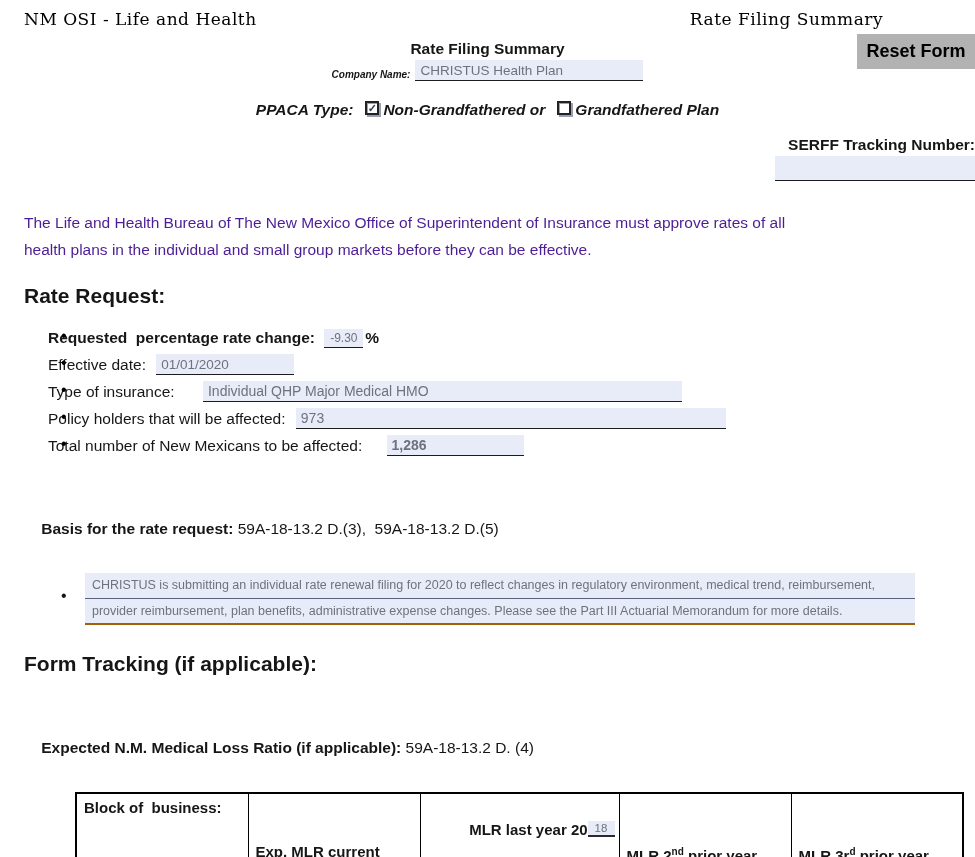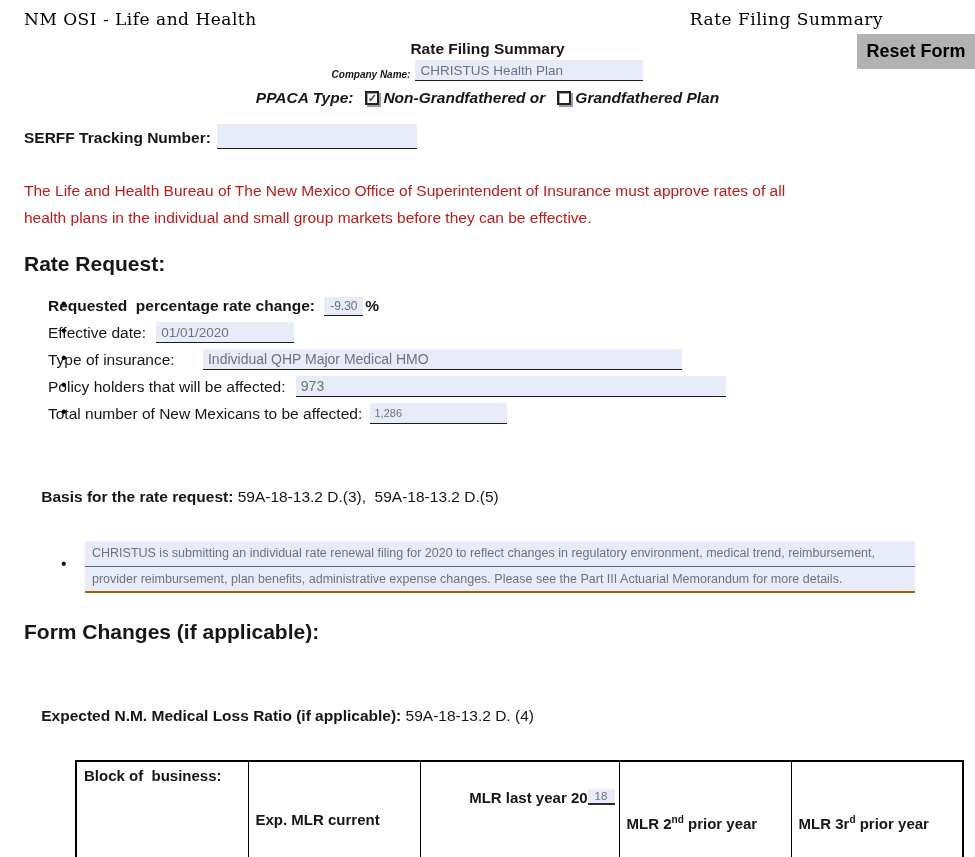--- a/index.html
+++ b/index.html
@@ -17,44 +17,44 @@
     display:flex; align-items:center; justify-content:center; cursor:pointer; border:none;
   }
   .doc-title { text-align:center; font-weight:bold; font-size:15.5px; margin-top:11px; }
   .company-row { display:flex; justify-content:center; align-items:flex-end; margin-top:2px; }
   .company-row .lbl { font-weight:bold; font-style:italic; font-size:10px; padding-bottom:1px; }
   .field {
     background:#e8ecf8; color:#6e727e; border-bottom:1.5px solid #1c1c1c;
     font-size:13.5px; display:flex; align-items:center; padding:0 5px; height:21px;
   }
   .company-field { width:228px; margin-left:5px; }
-  .ppaca-row { display:flex; justify-content:center; align-items:center; margin-top:8px;
+  .ppaca-row { display:flex; justify-content:center; align-items:flex-start; margin-top:20px;
     font-weight:bold; font-style:italic; font-size:15.5px; }
   .checkbox {
     width:14px; height:14px; border:2px solid #222; background:#fff;
     box-shadow: inset 1px 1px 0 #9aa0b0, 2px 2px 0 #9aa0b0;
     margin:0 4px 0 12px; display:inline-flex; align-items:center; justify-content:center;
     font-style:normal; font-weight:bold; font-size:11px; color:#3a3f55; line-height:1; cursor:pointer;
   }
-  .serff-row { display:flex; align-items:flex-end; margin:17px 0 0 24px; }
+  .serff-row { display:flex; align-items:flex-end; margin:17px 0 0 24px;flex-direction:column; }
   .serff-row .lbl { font-weight:bold; font-size:15.5px; padding-bottom:2px; }
   .serff-field { width:200px; margin-left:6px; height:25px; }
-  .intro { margin:28px 0 0 24px; font-size:15.5px; line-height:27px; color:#b91c1c; }
+  .intro { margin:28px 0 0 24px; font-size:15.5px; line-height:27px; color:#4c1d95; }
   .section-h { margin-left:24px; font-weight:bold; font-size:21px; }
   .h-rate { margin-top:21px; }
   .bullets { list-style:none; margin-top:13px; }
   .bullets li { position:relative; padding-left:48px; height:27px; display:flex; align-items:flex-end; font-size:15.5px; }
   .bullets li::before { content:"\2022"; position:absolute; left:61px; bottom:3px; font-size:16px; color:#000; }
   .bullets .lbl { white-space:pre; padding-bottom:1px; }
   .bullets .lbl.b { font-weight:bold; }
   .f-rate   { width:39px;  margin-left:5px; font-size:12px; justify-content:center; height:19px; }
   .f-date   { width:138px; margin-left:6px; }
   .f-type   { width:479px; margin-left:24px; font-size:14px; }
   .f-policy { width:430px; margin-left:6px; font-size:14px; }
-  .f-total  { width:137px; margin-left:3px; font-size:11px; }
+  .f-total  { width:137px; margin-left:20px; font-size:14px;font-weight:bold; }
   .pct { font-weight:bold; margin-left:2px; padding-bottom:1px; }
   .basis-row { margin:46px 0 0 24px; font-size:15.5px; white-space:pre-wrap; }
   .basis-row .b { font-weight:bold; }
   .comment-block { position:relative; margin:17px 0 0 85px; width:830px; }
   .comment-block::before { content:"\2022"; position:absolute; left:-24px; top:14px; font-size:16px; }
   .comment-line { background:#e8ecf8; color:#6e727e; font-size:12.5px; height:26px; line-height:25px;
     padding:0 7px; border-bottom:1px solid #59607a; overflow:hidden; white-space:nowrap; cursor:text; }
   .comment-line.last { border-bottom:2px solid #a16207; }
   .h-form { margin-top:27px; }
   .expected-row { margin:45px 0 0 24px; font-size:15.5px; white-space:pre-wrap; }
@@ -134,21 +134,21 @@
 
   <div class="basis-row">
     <span class="b">Basis for the rate request: </span><span>59A-18-13.2 D.(3),  59A-18-13.2 D.(5)</span>
   </div>
 
   <div class="comment-block">
     <div class="comment-line">CHRISTUS is submitting an individual rate renewal filing for 2020 to reflect changes in regulatory environment, medical trend, reimbursement,</div>
     <div class="comment-line last">provider reimbursement, plan benefits, administrative expense changes. Please see the Part III Actuarial Memorandum for more details.</div>
   </div>
 
-  <div class="section-h h-form">Form Changes (if applicable):</div>
+  <div class="section-h h-form">Form Tracking (if applicable):</div>
 
   <div class="expected-row">
     <span class="b">Expected N.M. Medical Loss Ratio (if applicable): </span><span>59A-18-13.2 D. (4)</span>
   </div>
 
   <table class="mlr-table">
     <thead>
       <tr>
         <th><span>Block of  business:</span></th>
         <th>

